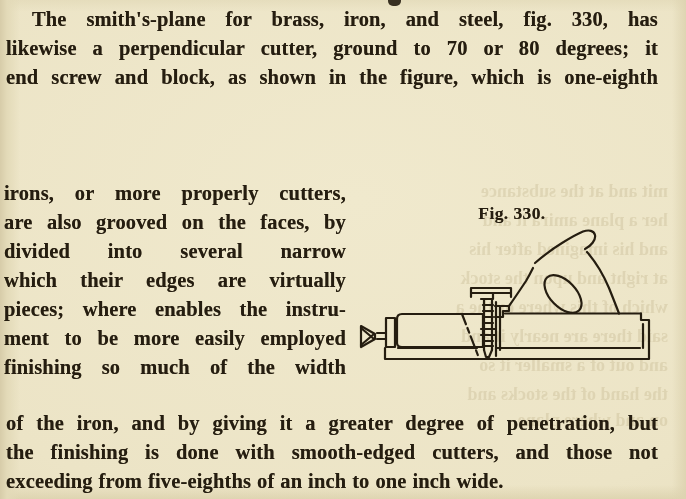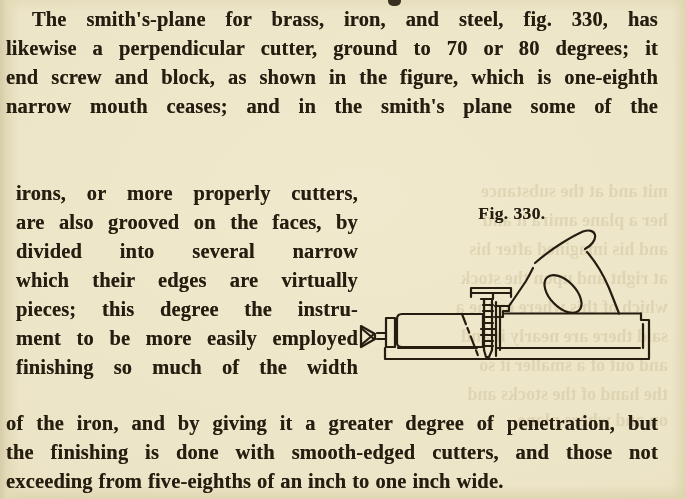--- a/index.html
+++ b/index.html
@@ -21,21 +21,21 @@
   .ln{
     position:relative;height:29px;line-height:29px;
     text-align:justify;text-align-last:justify;
     overflow:hidden;font-size:20.5px;font-weight:600;
     letter-spacing:.15px;word-spacing:.6px;
     text-shadow:0 0 .5px rgba(42,32,14,.6);
   }
   .ln.indent{text-indent:26px;}
   .ln.endpara{text-align-last:left;}
   #para1{position:absolute;left:6px;top:5px;width:652px;}
-  #wrapcol{position:absolute;left:16px;top:179px;width:342px;}
+  #wrapcol{position:absolute;left:4px;top:179px;width:342px;}
   #para2{position:absolute;left:6px;top:409px;width:652px;}
   #figcap{
     position:absolute;left:432px;top:203px;width:160px;height:22px;
     text-align:center;font-size:17.5px;font-weight:700;
     letter-spacing:.4px;text-shadow:0 0 .5px rgba(42,32,14,.6);
   }
   #planefig{position:absolute;left:350px;top:226px;width:322px;height:150px;z-index:3;}
   .ghost{
     position:absolute;height:26px;line-height:26px;overflow:hidden;
     transform:scaleX(-1);color:var(--ghost);opacity:.17;
@@ -63,29 +63,28 @@
   <div class="ghost" style="top:294px;left:382px;width:286px;">which of this where or the a</div>
   <div class="ghost" style="top:323px;left:382px;width:286px;">said there are nearly it and</div>
   <div class="ghost" style="top:352px;left:382px;width:286px;">and out of a smaller it so</div>
   <div class="ghost" style="top:381px;left:382px;width:286px;">the hand of the stocks and</div>
   <div class="ghost" style="top:407px;left:470px;width:198px;">on and where plane</div>
 
   <div id="para1" class="txt">
     <div class="ln indent">The smith's-plane for brass, iron, and steel, fig. 330, has</div>
     <div class="ln">likewise a perpendicular cutter, ground to 70 or 80 degrees; it</div>
     <div class="ln">end screw and block, as shown in the figure, which is one-eighth</div>
-    <div class="ln">narrow mouth ceases; and in the smith's plane some of the</div>
   </div>
 
   <div id="wrapcol" class="txt">
     <div class="ln">irons, or more properly cutters,</div>
     <div class="ln">are also grooved on the faces, by</div>
     <div class="ln">divided into several narrow</div>
     <div class="ln">which their edges are virtually</div>
-    <div class="ln">pieces; this degree the instru-</div>
+    <div class="ln">pieces; where enables the instru-</div>
     <div class="ln">ment to be more easily employed</div>
     <div class="ln">finishing so much of the width</div>
   </div>
 
   <div id="para2" class="txt">
     <div class="ln">of the iron, and by giving it a greater degree of penetration, but</div>
     <div class="ln">the finishing is done with smooth-edged cutters, and those not</div>
     <div class="ln endpara">exceeding from five-eighths of an inch to one inch wide.</div>
   </div>
 

